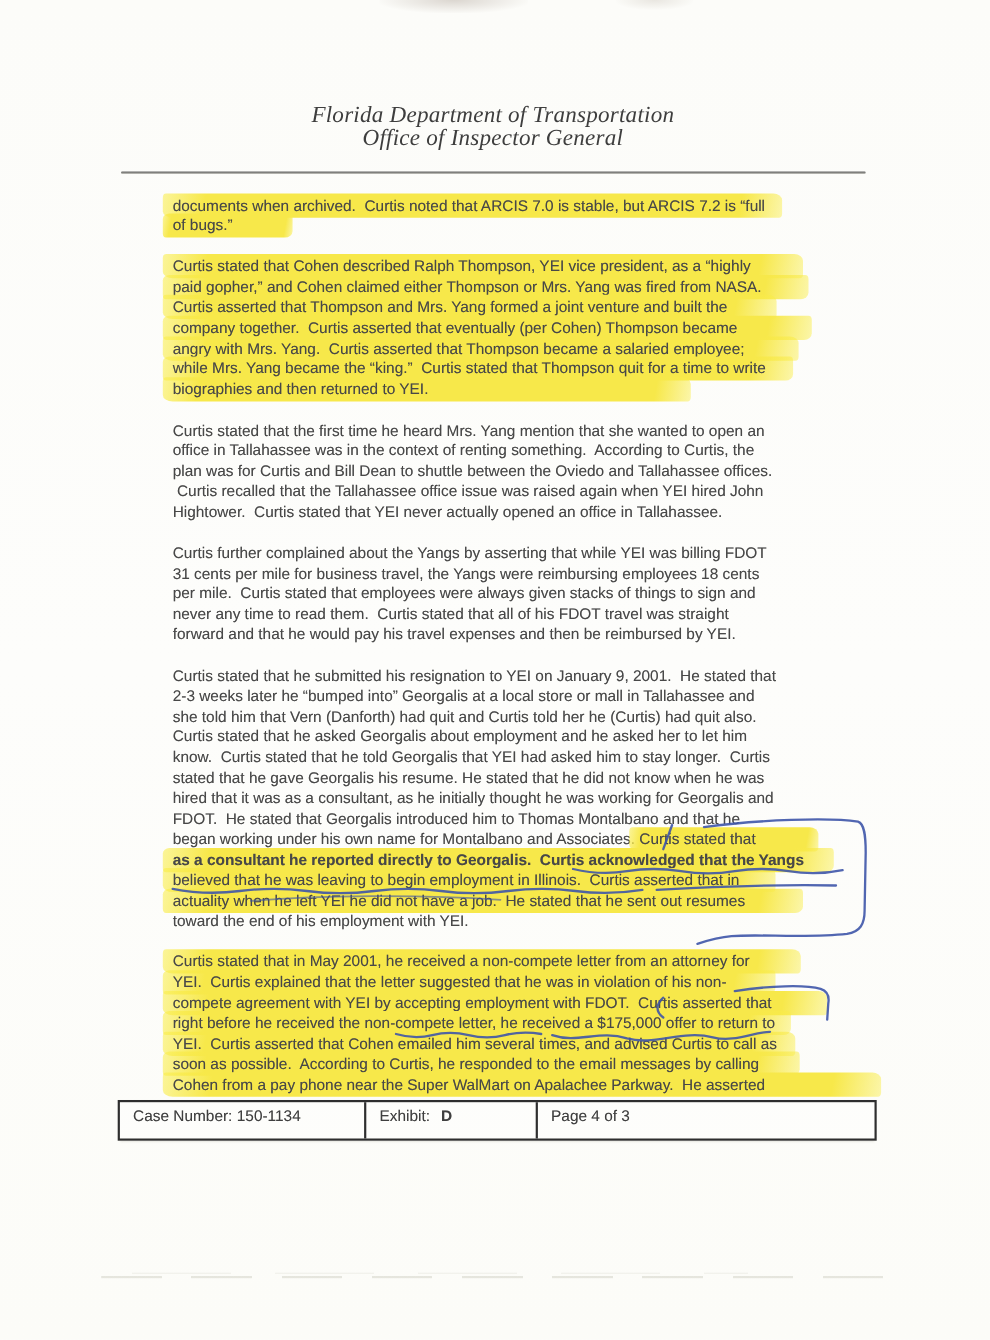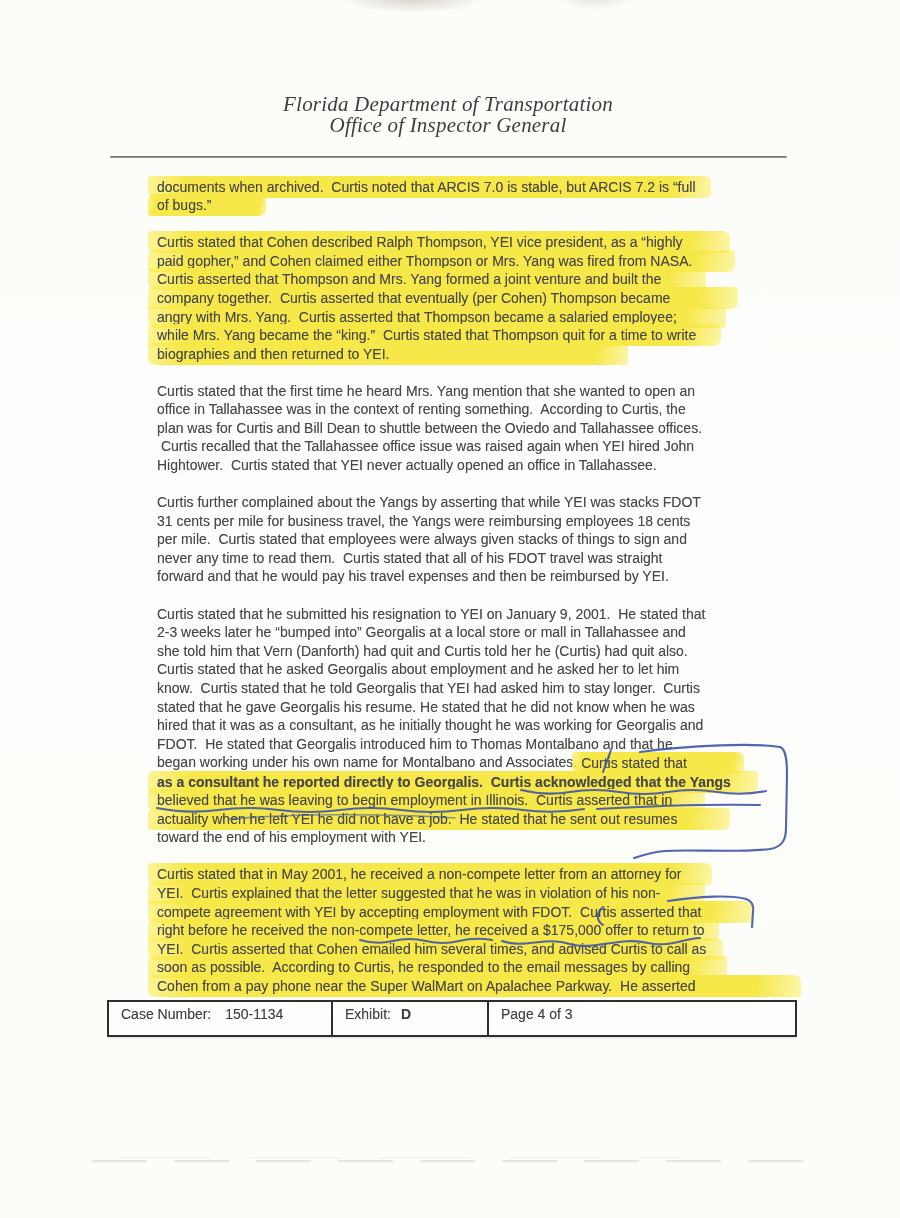--- a/index.html
+++ b/index.html
@@ -30,21 +30,21 @@
   #pen{position:absolute;left:0;top:0;pointer-events:none;}
   
   .footer-table{position:absolute;left:107px;top:1000px;width:690px;height:37px;
     display:flex;border:2px solid #2e2e2e;box-sizing:border-box;background:rgba(255,255,255,.4);
     box-shadow:0 3px 2px -2px rgba(170,170,155,.45);}
   .cell{box-sizing:border-box;padding:4px 0 0 12px;font-size:14px;color:#3f3f3f;
     text-shadow:0 0 .5px rgba(63,63,63,.4);}
   .cell-case{width:224px;border-right:2px solid #2e2e2e;}
   .cell-exhibit{width:156px;border-right:2px solid #2e2e2e;}
   .cell-page{flex:1;}
-  .cell .val{margin-left:14px;}
+  .cell .val{margin-left:4px;}
   .cell .val-bold{margin-left:10px;font-weight:bold;}
   
   .smudge-top{position:absolute;left:345px;top:0;width:135px;height:12px;
     background:radial-gradient(ellipse at 50% 0,rgba(165,152,140,.38),rgba(165,152,140,0) 75%);}
   .smudge-top2{position:absolute;left:560px;top:0;width:70px;height:9px;
     background:radial-gradient(ellipse at 50% 0,rgba(175,165,150,.25),rgba(175,165,150,0) 75%);}
   .scan-line-bottom{position:absolute;left:92px;top:1160px;width:712px;height:2px;opacity:.55;
     background:repeating-linear-gradient(90deg,rgba(178,178,160,.55) 0 55px,rgba(178,178,160,0) 55px 82px);}
   .scan-line-bottom2{position:absolute;left:120px;top:1157px;width:560px;height:1px;opacity:.3;
     background:repeating-linear-gradient(90deg,rgba(170,170,150,.5) 0 90px,rgba(170,170,150,0) 90px 130px);}
@@ -79,21 +79,21 @@
         <div class="line"><span class="hl" style="padding-right: 239px;">biographies and then returned to YEI.</span></div>
       </div>
       <div class="para">
         <div class="line"><span>Curtis stated that the first time he heard Mrs. Yang mention that she wanted to open an</span></div>
         <div class="line"><span>office in Tallahassee was in the context of renting something.  According to Curtis, the</span></div>
         <div class="line"><span>plan was for Curtis and Bill Dean to shuttle between the Oviedo and Tallahassee offices.</span></div>
         <div class="line"><span> Curtis recalled that the Tallahassee office issue was raised again when YEI hired John</span></div>
         <div class="line"><span>Hightower.  Curtis stated that YEI never actually opened an office in Tallahassee.</span></div>
       </div>
       <div class="para">
-        <div class="line"><span>Curtis further complained about the Yangs by asserting that while YEI was stacks FDOT</span></div>
+        <div class="line"><span>Curtis further complained about the Yangs by asserting that while YEI was billing FDOT</span></div>
         <div class="line"><span>31 cents per mile for business travel, the Yangs were reimbursing employees 18 cents</span></div>
         <div class="line"><span>per mile.  Curtis stated that employees were always given stacks of things to sign and</span></div>
         <div class="line"><span>never any time to read them.  Curtis stated that all of his FDOT travel was straight</span></div>
         <div class="line"><span>forward and that he would pay his travel expenses and then be reimbursed by YEI.</span></div>
       </div>
       <div class="para">
         <div class="line"><span>Curtis stated that he submitted his resignation to YEI on January 9, 2001.  He stated that</span></div>
         <div class="line"><span>2-3 weeks later he “bumped into” Georgalis at a local store or mall in Tallahassee and</span></div>
         <div class="line"><span>she told him that Vern (Danforth) had quit and Curtis told her he (Curtis) had quit also.</span></div>
         <div class="line"><span>Curtis stated that he asked Georgalis about employment and he asked her to let him</span></div>
@@ -101,21 +101,21 @@
         <div class="line"><span>stated that he gave Georgalis his resume. He stated that he did not know when he was</span></div>
         <div class="line"><span>hired that it was as a consultant, as he initially thought he was working for Georgalis and</span></div>
         <div class="line"><span>FDOT.  He stated that Georgalis introduced him to Thomas Montalbano and that he</span></div>
         <div class="line"><span>began working under his own name for Montalbano and Associates. </span><span class="hl" style="padding-right: 57px;">Curtis stated that</span></div>
         <div class="line"><span class="hl" style="padding-right: 27px; font-weight: bold;">as a consultant he reported directly to Georgalis.  Curtis acknowledged that the Yangs</span></div>
         <div class="line"><span class="hl" style="padding-right: 33px;">believed that he was leaving to begin employment in Illinois.  Curtis asserted that in</span></div>
         <div class="line"><span class="hl" style="padding-right: 53px;">actuality when he left YEI he did not have a job.  He stated that he sent out resumes</span></div>
         <div class="line"><span>toward the end of his employment with YEI.</span></div>
       </div>
       <div class="para">
-        <div class="line"><span class="hl" style="padding-right: 30px;">Curtis stated that in May 2001, he received a non-compete letter from an attorney for</span></div>
+        <div class="line"><span class="hl" style="padding-right: 46px;">Curtis stated that in May 2001, he received a non-compete letter from an attorney for</span></div>
         <div class="line"><span class="hl" style="padding-right: 44px;">YEI.  Curtis explained that the letter suggested that he was in violation of his non-</span></div>
         <div class="line"><span class="hl" style="padding-right: 51px;">compete agreement with YEI by accepting employment with FDOT.  Curtis asserted that</span></div>
         <div class="line"><span class="hl" style="padding-right: 14px;">right before he received the non-compete letter, he received a $175,000 offer to return to</span></div>
         <div class="line"><span class="hl" style="padding-right: 17px;">YEI.  Curtis asserted that Cohen emailed him several times, and advised Curtis to call as</span></div>
         <div class="line"><span class="hl" style="padding-right: 37px;">soon as possible.  According to Curtis, he responded to the email messages by calling</span></div>
         <div class="line"><span class="hl" style="padding-right: 105px;">Cohen from a pay phone near the Super WalMart on Apalachee Parkway.  He asserted</span></div>
       </div>
     </div>
 
   <svg id="pen" width="900" height="1218" viewBox="0 0 900 1218">

